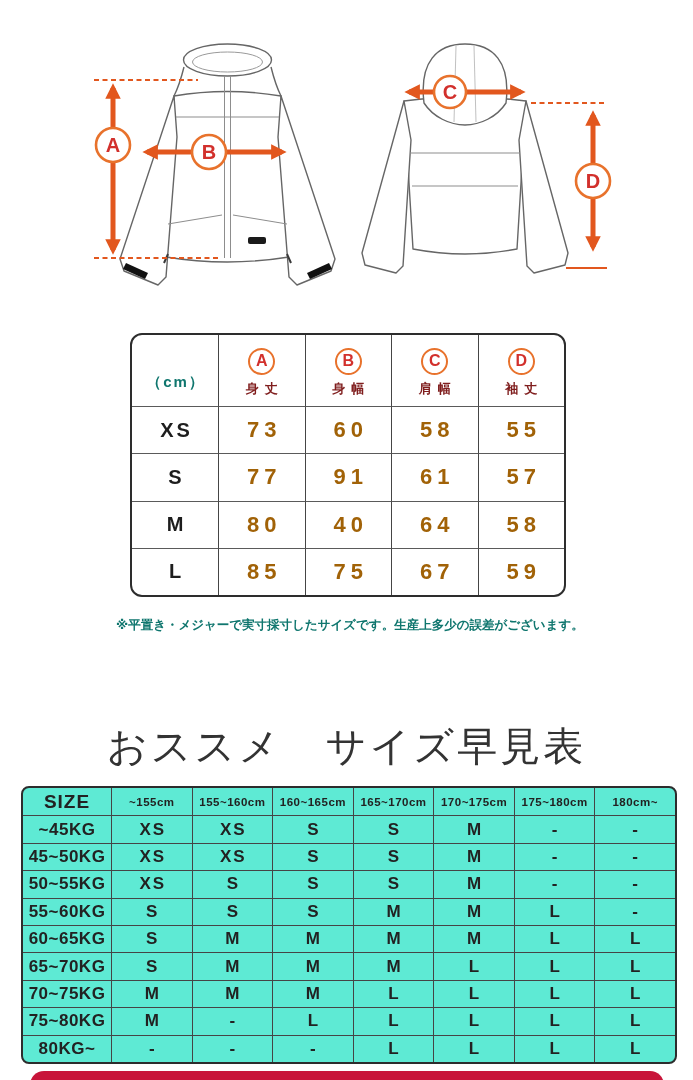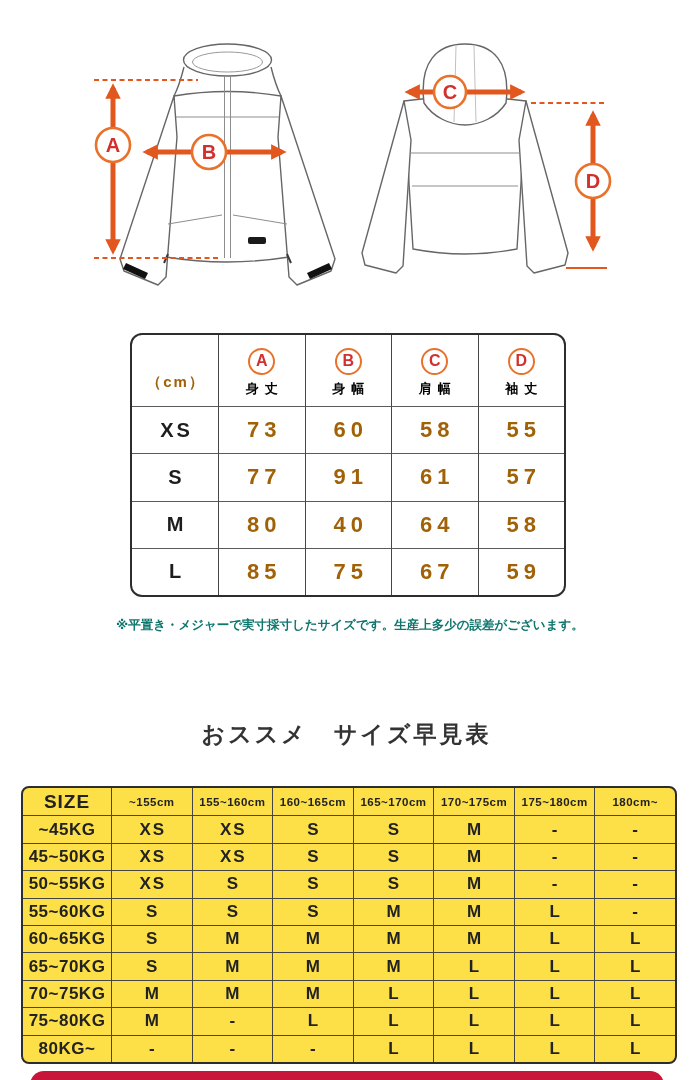--- a/index.html
+++ b/index.html
@@ -16,42 +16,42 @@
     display:flex;flex-direction:column;
   }
   .mt-row{display:grid;grid-template-columns:86px 1fr 1fr 1fr 1fr;flex:1;min-height:0;}
   .mt-header{flex:0 0 71px;}
   .mt-cell{
     display:flex;align-items:center;justify-content:center;
     border-left:1px solid #454545;min-width:0;
   }
   .mt-row .mt-cell:first-child{border-left:none;}
   .mt-row + .mt-row .mt-cell{border-top:1px solid #5a5a5a;}
-  .mt-unit{font-size:15px;font-weight:600;letter-spacing:2px;padding-left:2px;padding-top:24px;color:#a16207;}
+  .mt-unit{font-size:15px;font-weight:600;letter-spacing:2px;padding-left:2px;padding-top:24px;color:#0f766e;}
   .mt-hcell{flex-direction:column;gap:5px;padding-top:4px;}
   .letter-badge{
     width:27px;height:27px;border:2.5px solid #E8722C;border-radius:50%;
     color:#D2302C;font-weight:bold;font-size:16px;
     display:flex;align-items:center;justify-content:center;box-sizing:border-box;background:#fff;
   }
-  .hlabel{font-size:13px;font-weight:600;letter-spacing:6px;padding-left:6px;color:#000000;}
+  .hlabel{font-size:13px;font-weight:600;letter-spacing:6px;padding-left:6px;color:#7f1d1d;}
   .mt-size{font-size:20px;font-weight:700;letter-spacing:3px;padding-left:3px;}
   .mt-num{font-size:22px;font-weight:600;letter-spacing:5px;padding-left:5px;color:#a16207;}
 
   .note{position:absolute;left:116px;top:617px;font-size:12.5px;font-weight:600;color:#0f766e;}
 
   .guide-title{
     position:absolute;left:0;top:719px;width:100%;text-align:center;
-    font-size:23px;font-weight:700;letter-spacing:3px;color:#333;
+    font-size:40px;font-weight:400;letter-spacing:3px;color:#333;
   }
 
   
   .sg{
     position:absolute;left:21px;top:786px;width:656px;height:278px;box-sizing:border-box;
-    border:2.5px solid #2d2d2d;border-radius:8px;overflow:hidden;background:#fde047;
+    border:2.5px solid #2d2d2d;border-radius:8px;overflow:hidden;background:#5eead4;
     display:flex;flex-direction:column;
   }
   .sg-row{display:grid;grid-template-columns:88px repeat(7,1fr);flex:1;min-height:0;}
   .sg-cell{
     display:flex;align-items:center;justify-content:center;font-weight:700;min-width:0;
     border-left:1px solid #454545;font-size:17px;letter-spacing:2px;padding-left:2px;color:#222;
   }
   .sg-row .sg-cell:first-child{border-left:none;}
   .sg-row + .sg-row .sg-cell{border-top:1px solid #454545;}
   .sg-header .sg-cell{font-size:11.5px;letter-spacing:0.5px;padding-left:0;}

